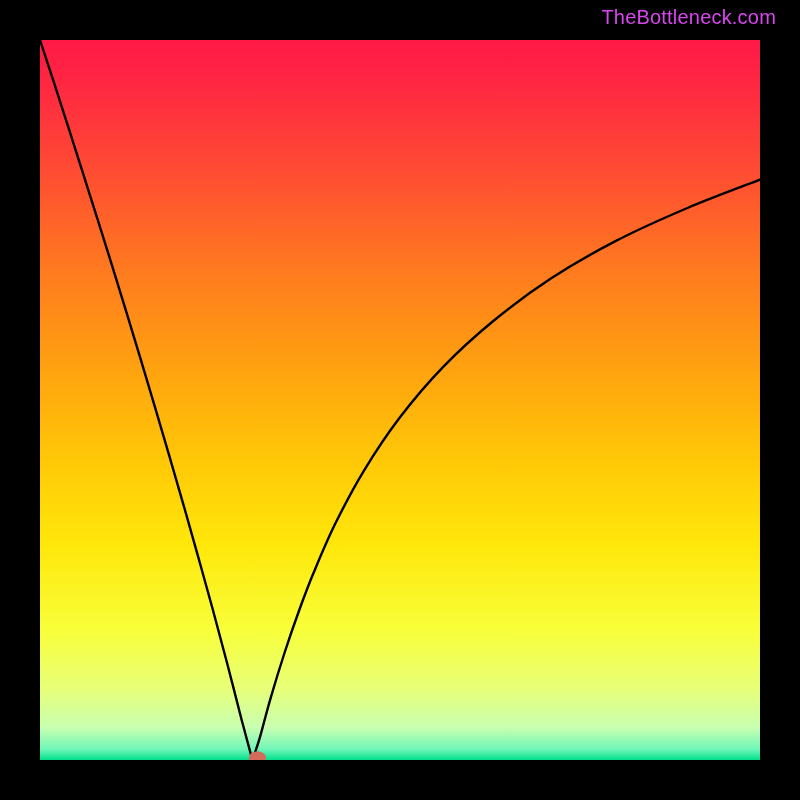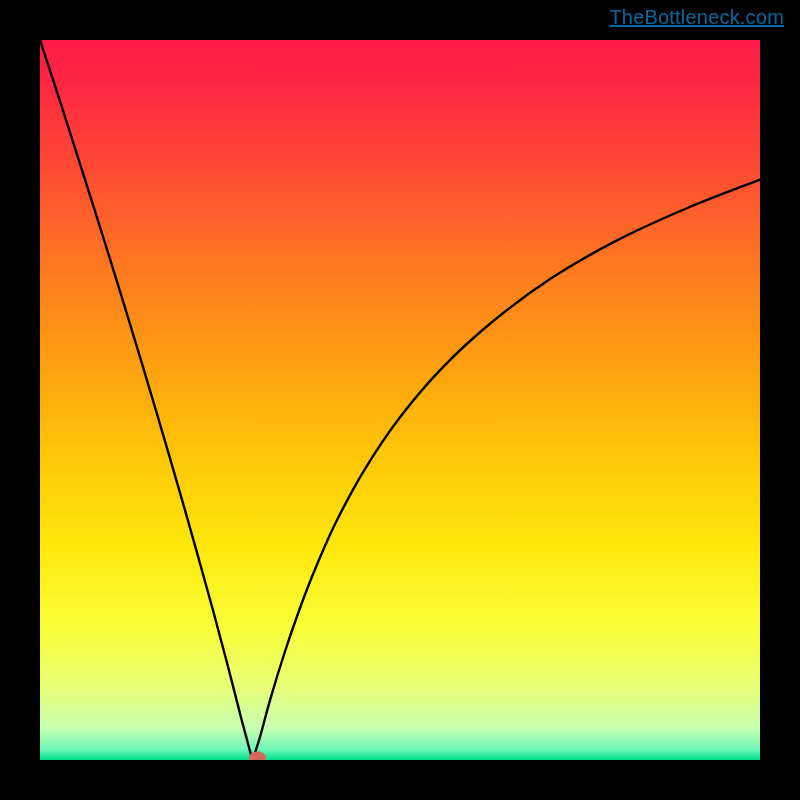--- a/index.html
+++ b/index.html
@@ -22,27 +22,26 @@
   .plot-area {
     position: absolute;
     left: 0;
     top: 0;
     width: 720px;
     height: 720px;
   }
   .attribution {
     position: absolute;
     top: 6px;
-    right: 16px;
-    color: #0369a1;
+    right: 24px;
+    color: #d946ef;
     font-size: 20px;
     font-weight: 500;
     letter-spacing: 0.2px;
     z-index: 10;
-    text-decoration: underline;
   }
   svg {
     display: block;
   }
 </style>
 </head>
 <body>
 
 <div class="attribution">TheBottleneck.com</div>
 

